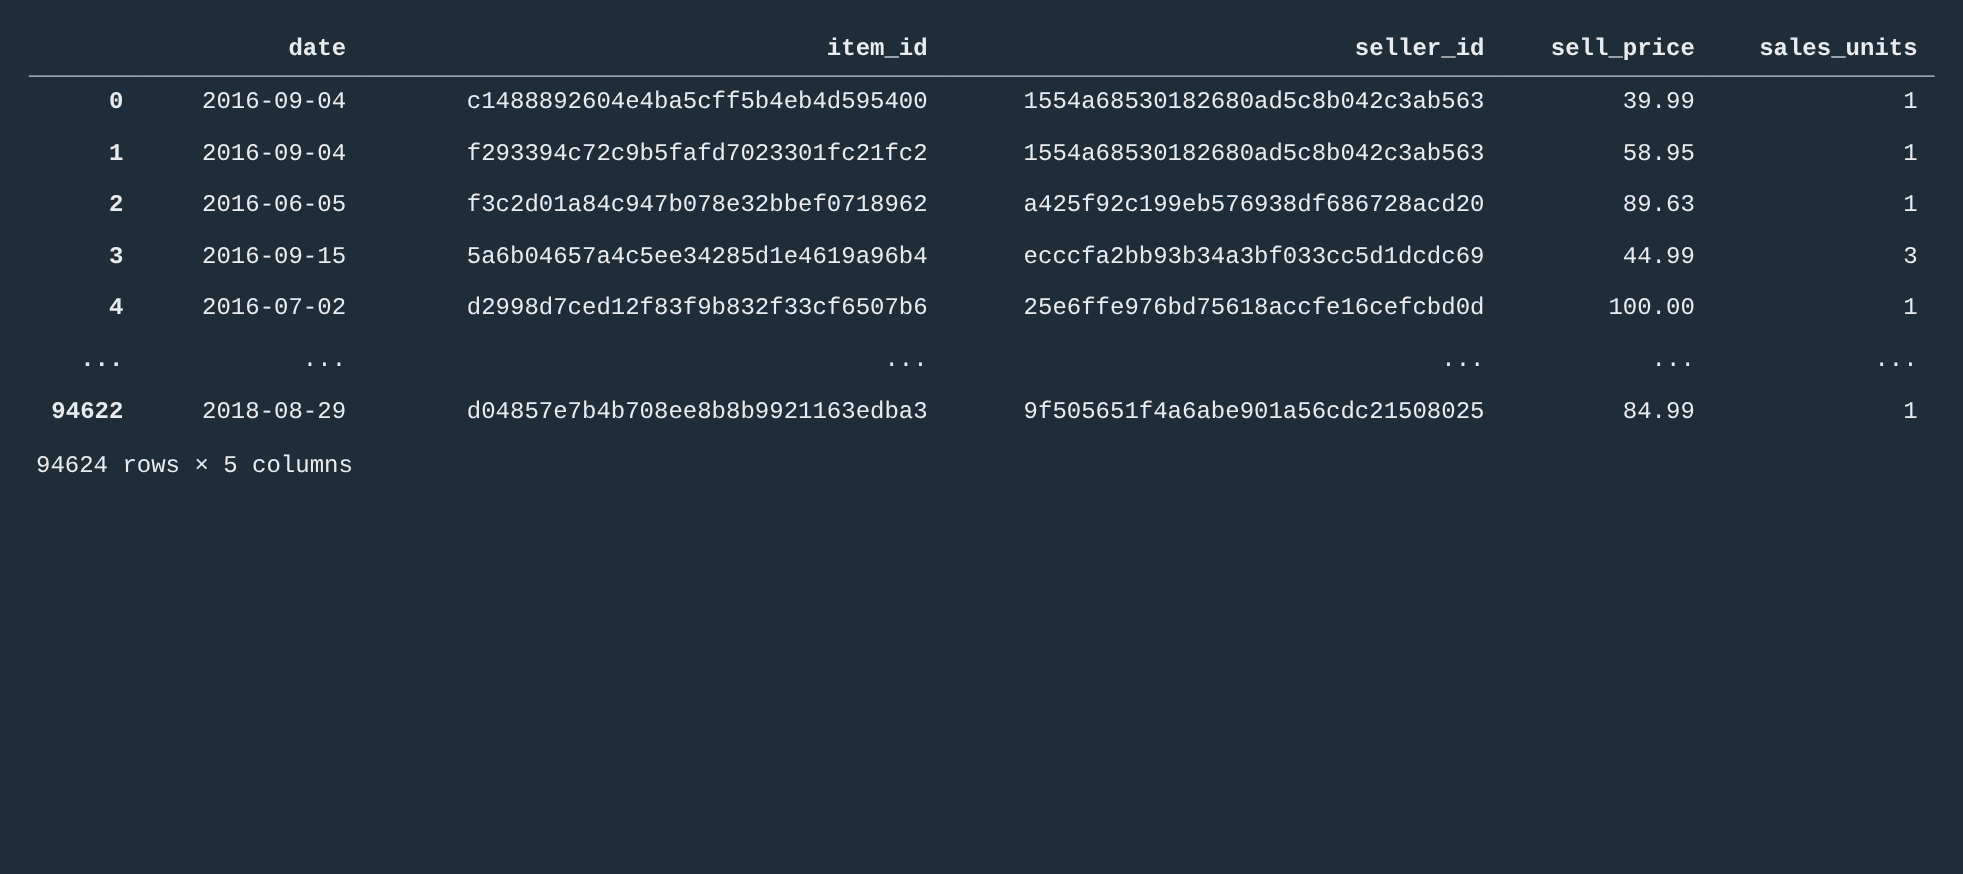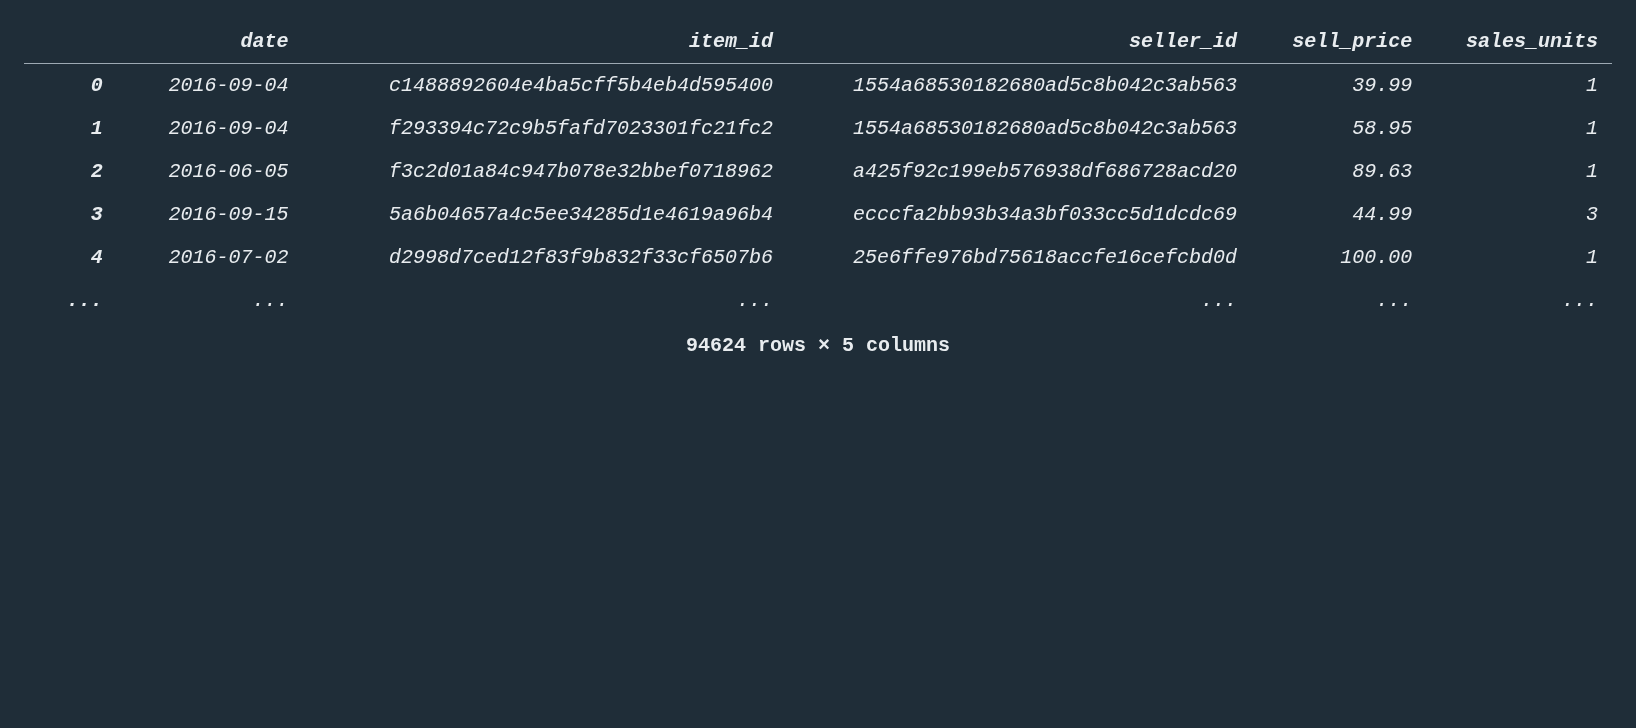--- a/index.html
+++ b/index.html
@@ -12,21 +12,20 @@
       color: #e8ecef;
       font-family: 'Menlo', 'Monaco', 'Consolas', 'Courier New', monospace;
       font-size: 20px;
       padding: 20px 24px;
       width: 1636px;
     }
     table {
       border-collapse: collapse;
       width: 100%;
       table-layout: fixed;
-      font-style: italic;
     }
     thead th {
       text-align: right;
       font-weight: bold;
       padding: 10px 14px;
       border-bottom: 1px solid #9da9b3;
       white-space: nowrap;
     }
     tbody td, tbody th {
       text-align: right;
@@ -37,22 +36,21 @@
       font-weight: bold;
     }
     .col-index { width: 90px; }
     .col-date { width: 180px; }
     .col-item { width: 470px; }
     .col-seller { width: 450px; }
     .col-price { width: 170px; }
     .col-units { width: 180px; }
     .summary {
       padding: 12px 6px 6px 6px;
-      font-weight: bold;
-      text-align: center;
+      font-weight: normal;
     }
   </style>
 </head>
 <body>
 
 <table>
   <colgroup>
     <col class="col-index">
     <col class="col-date">
     <col class="col-item">
@@ -112,16 +110,24 @@
       <td>1</td>
     </tr>
     <tr>
       <th>...</th>
       <td>...</td>
       <td>...</td>
       <td>...</td>
       <td>...</td>
       <td>...</td>
     </tr>
+    <tr>
+      <th>94622</th>
+      <td>2018-08-29</td>
+      <td>d04857e7b4b708ee8b8b9921163edba3</td>
+      <td>9f505651f4a6abe901a56cdc21508025</td>
+      <td>84.99</td>
+      <td>1</td>
+    </tr>
   </tbody>
 </table>
 
 <div class="summary">94624 rows × 5 columns</div>
 
 </body></html>

